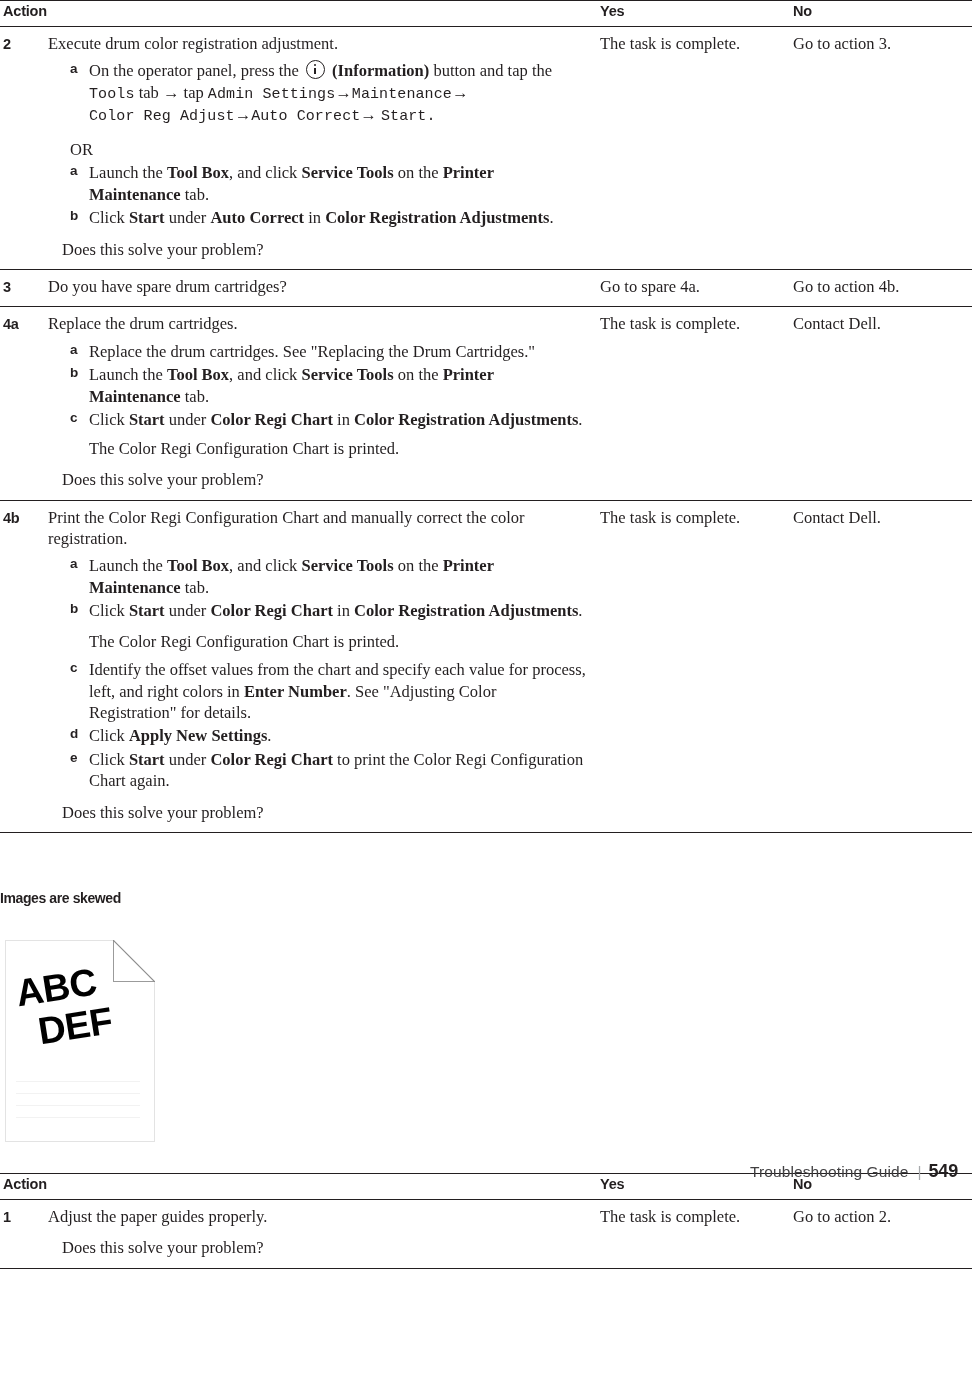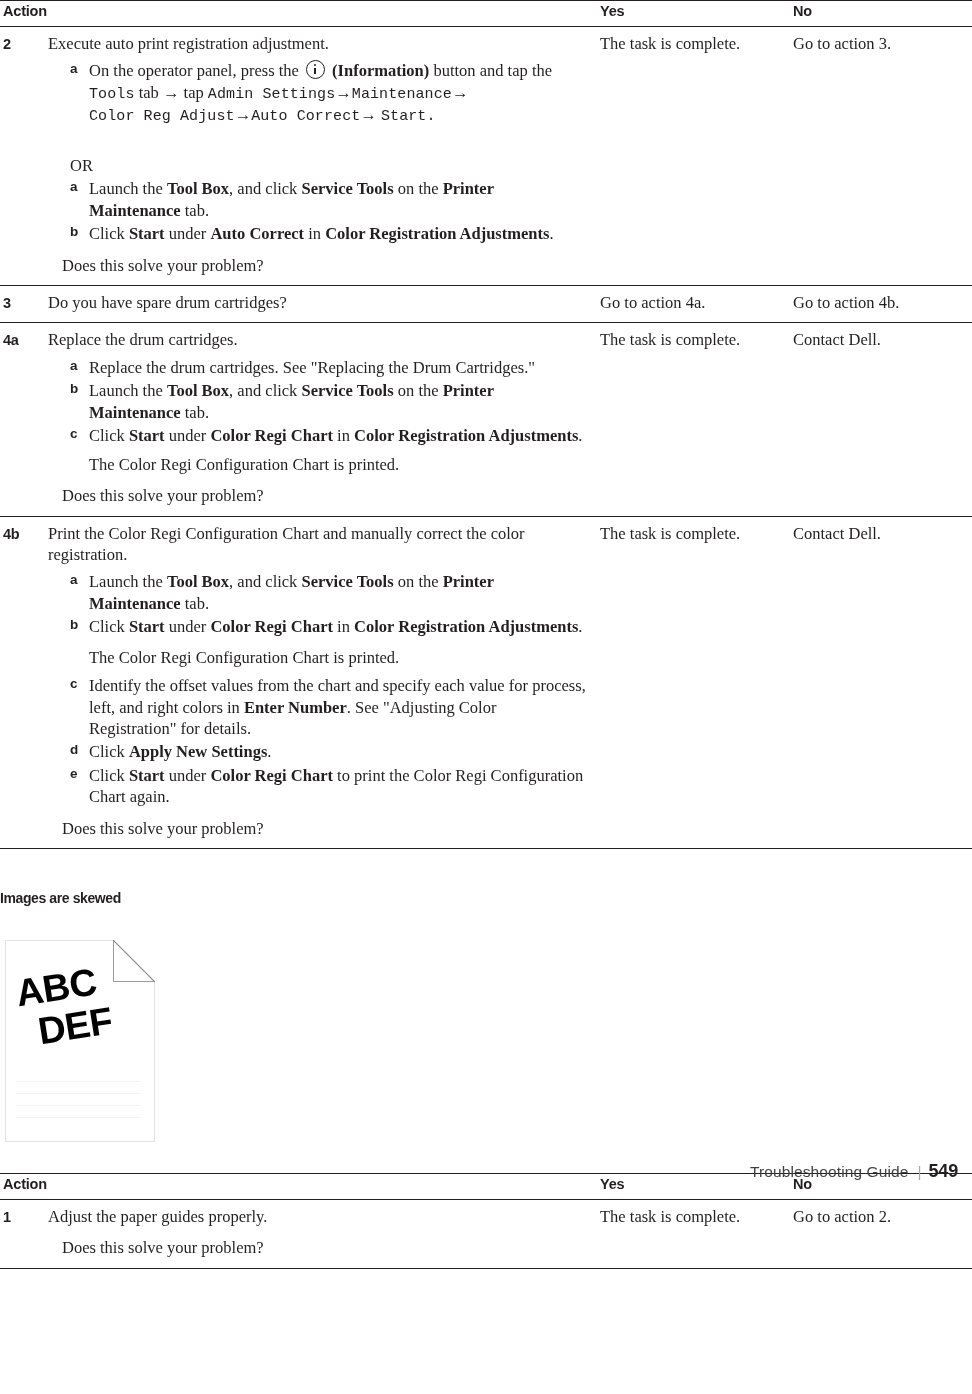--- a/index.html
+++ b/index.html
@@ -92,21 +92,21 @@
   .plainpara {
     margin: 7px 0 0 22px;
     line-height: 1.30;
   }
   .plainpara.indented { margin-left: 41px; }
   .qpara {
     margin: 10px 0 0 14px;
     line-height: 1.30;
   }
   .orpara {
-    margin: 28px 0 2px 22px;
+    margin: 12px 0 2px 22px;
     line-height: 1.30;
   }
   b.bd { font-weight: bold; }
   .mono {
     font-family: "Liberation Mono", monospace;
     font-size: 15px;
     letter-spacing: 0.1px;
     margin-top: 44px;
   }
   .arrow { font-family: "Liberation Serif", serif; }
@@ -241,21 +241,21 @@
         <th class="h-num" colspan="2">Action</th>
         <th>Yes</th>
         <th>No</th>
       </tr>
     </thead>
     <tbody>
 
       <tr>
         <td class="num">2</td>
         <td class="act">
-          <div>Execute auto print registration adjustment.</div>
+          <div>Execute drum color registration adjustment.</div>
           <ol class="alpha">
             <li>
               <span class="mk">a</span>
               <span>On the operator panel, press the <span class="info-ico"></span> <b class="bd">(Information)</b> button and tap the <span class="mono">Tools</span> tab <span class="arrow">→</span> tap <span class="mono">Admin&nbsp;Settings</span><span class="arrow">→</span><span class="mono">Maintenance</span><span class="arrow">→</span> <span class="mono">Color&nbsp;Reg&nbsp;Adjust</span><span class="arrow">→</span><span class="mono">Auto&nbsp;Correct</span><span class="arrow">→</span> <span class="mono">Start.</span></span>
             </li>
           </ol>
           <div class="orpara">OR</div>
           <ol class="alpha" style="margin-top:2px;">
             <li>
               <span class="mk">a</span>
@@ -270,21 +270,21 @@
         </td>
         <td class="yes">The task is complete.</td>
         <td class="no">Go to action 3.</td>
       </tr>
 
       <tr>
         <td class="num">3</td>
         <td class="act">
           <div>Do you have spare drum cartridges?</div>
         </td>
-        <td class="yes">Go to action 4a.</td>
+        <td class="yes">Go to spare 4a.</td>
         <td class="no">Go to action 4b.</td>
       </tr>
 
       <tr>
         <td class="num">4a</td>
         <td class="act">
           <div>Replace the drum cartridges.</div>
           <ol class="alpha">
             <li>
               <span class="mk">a</span>

